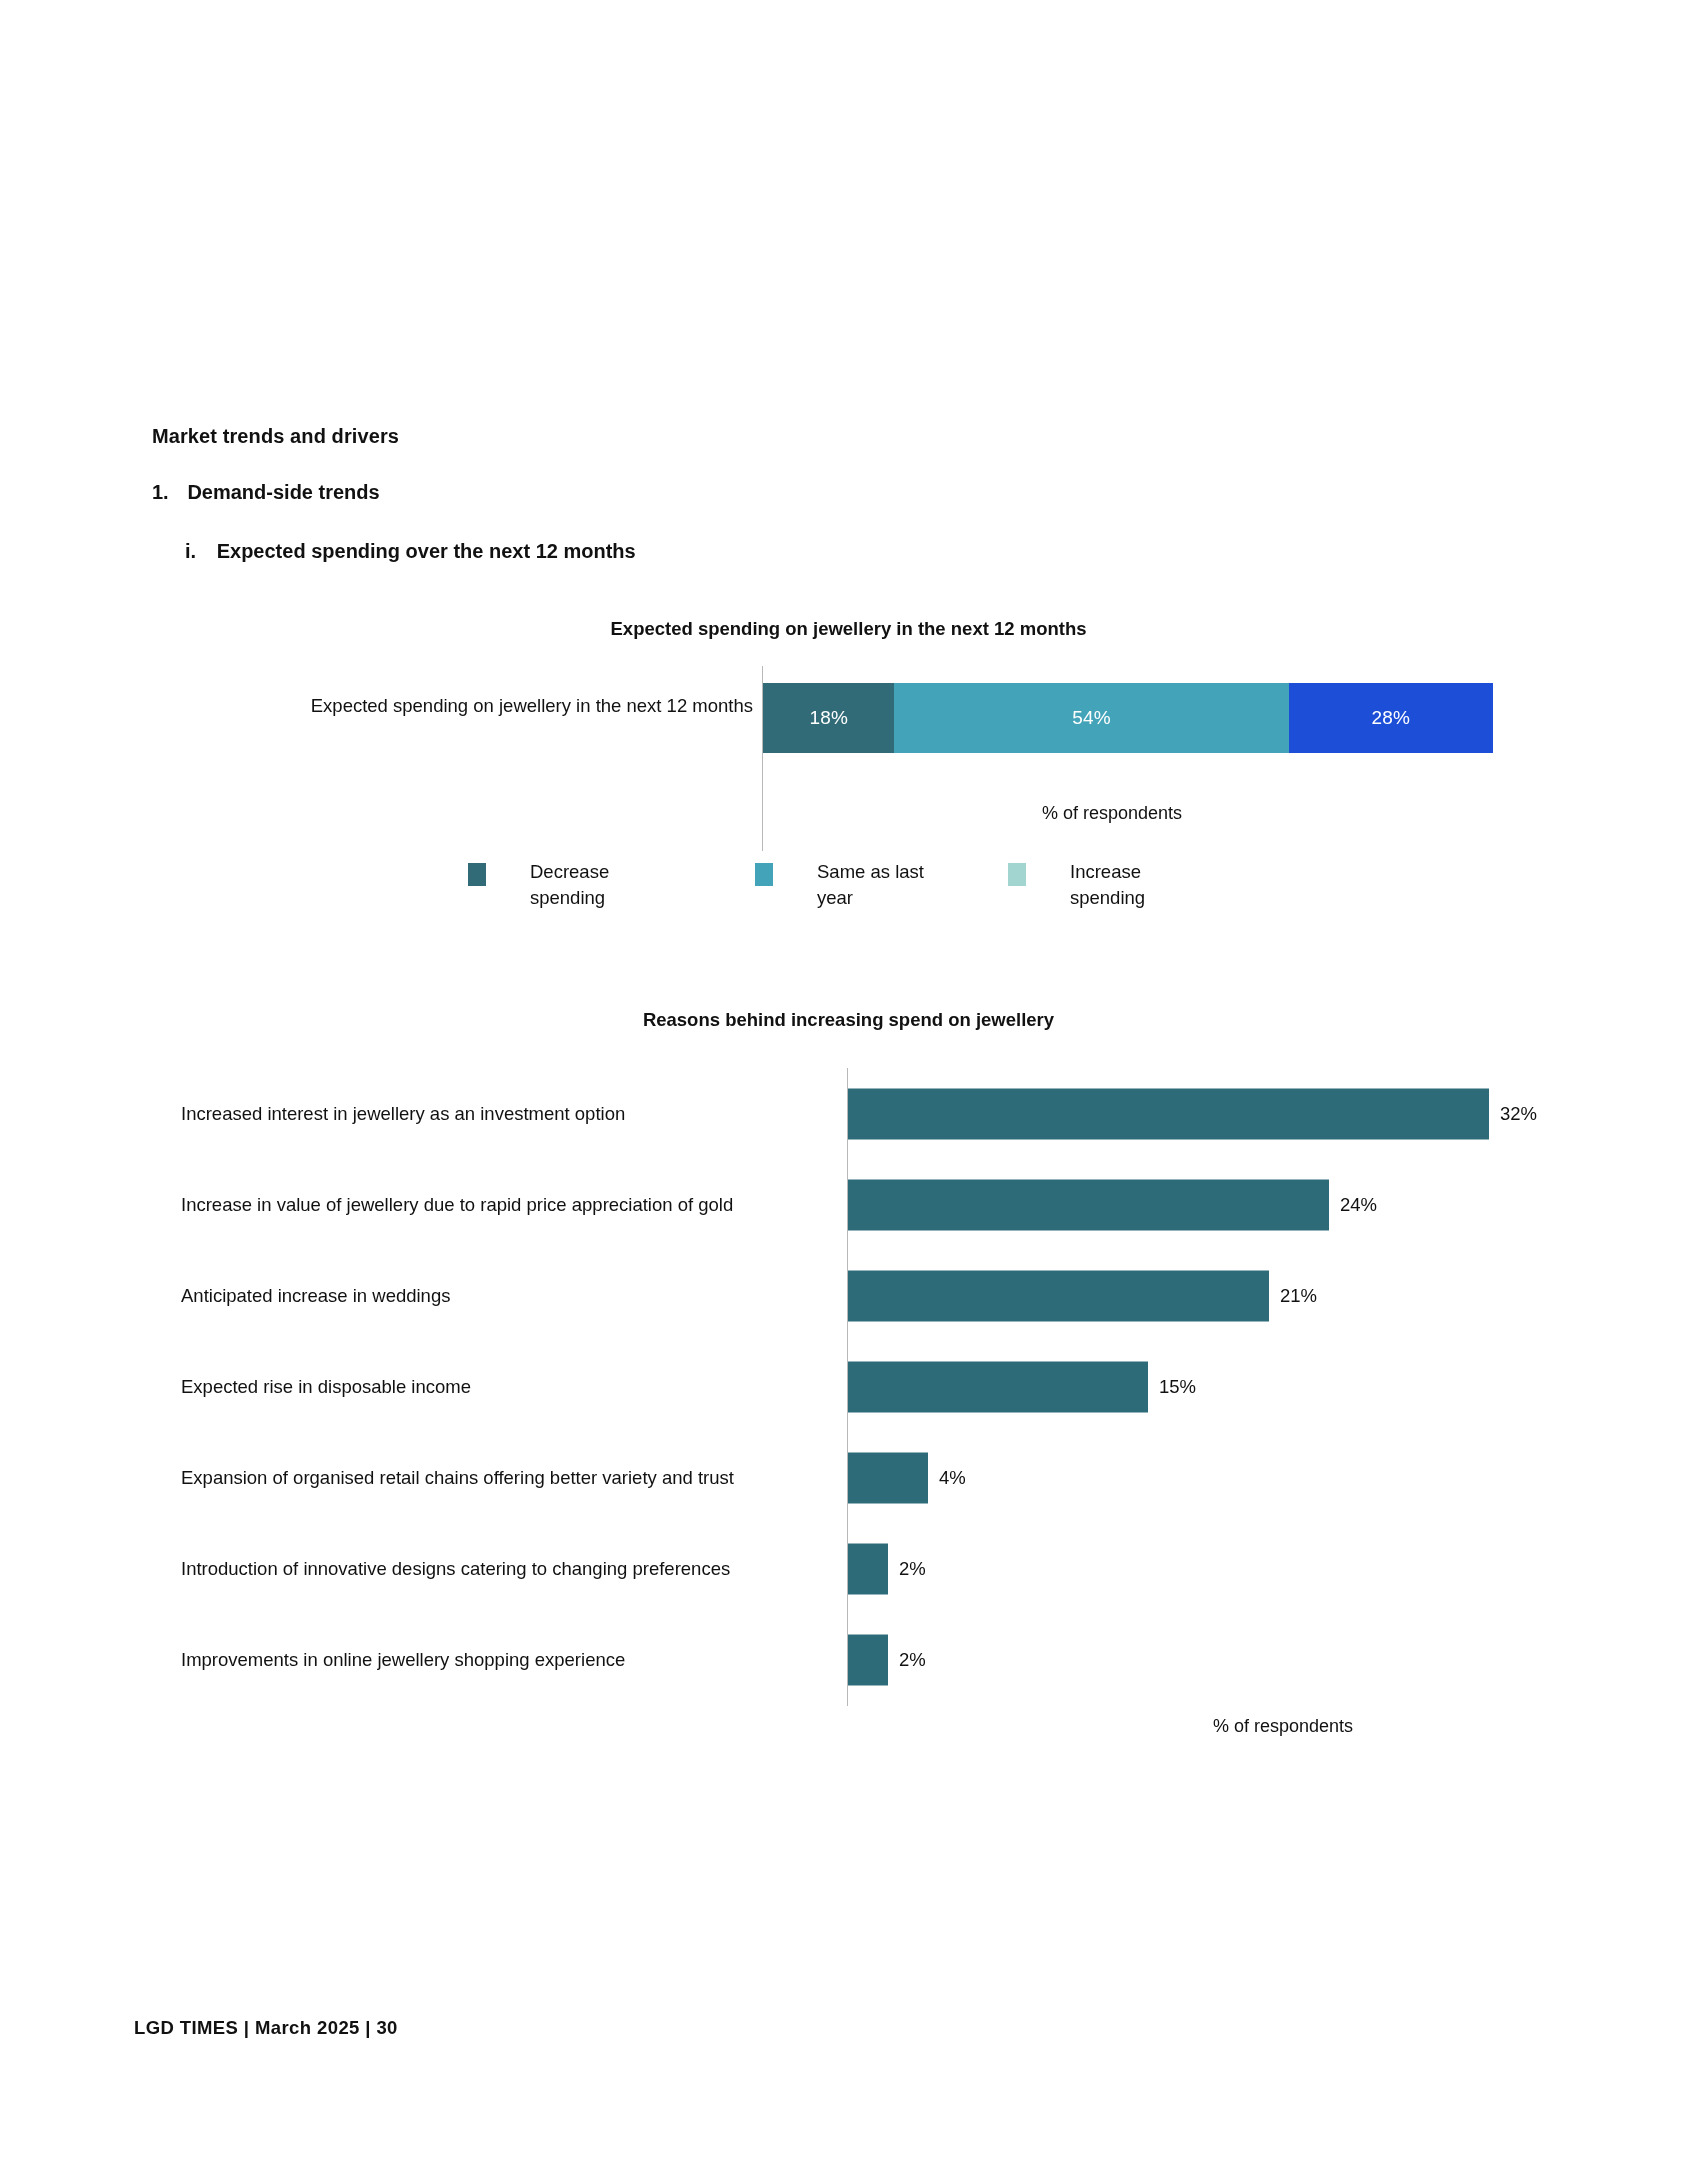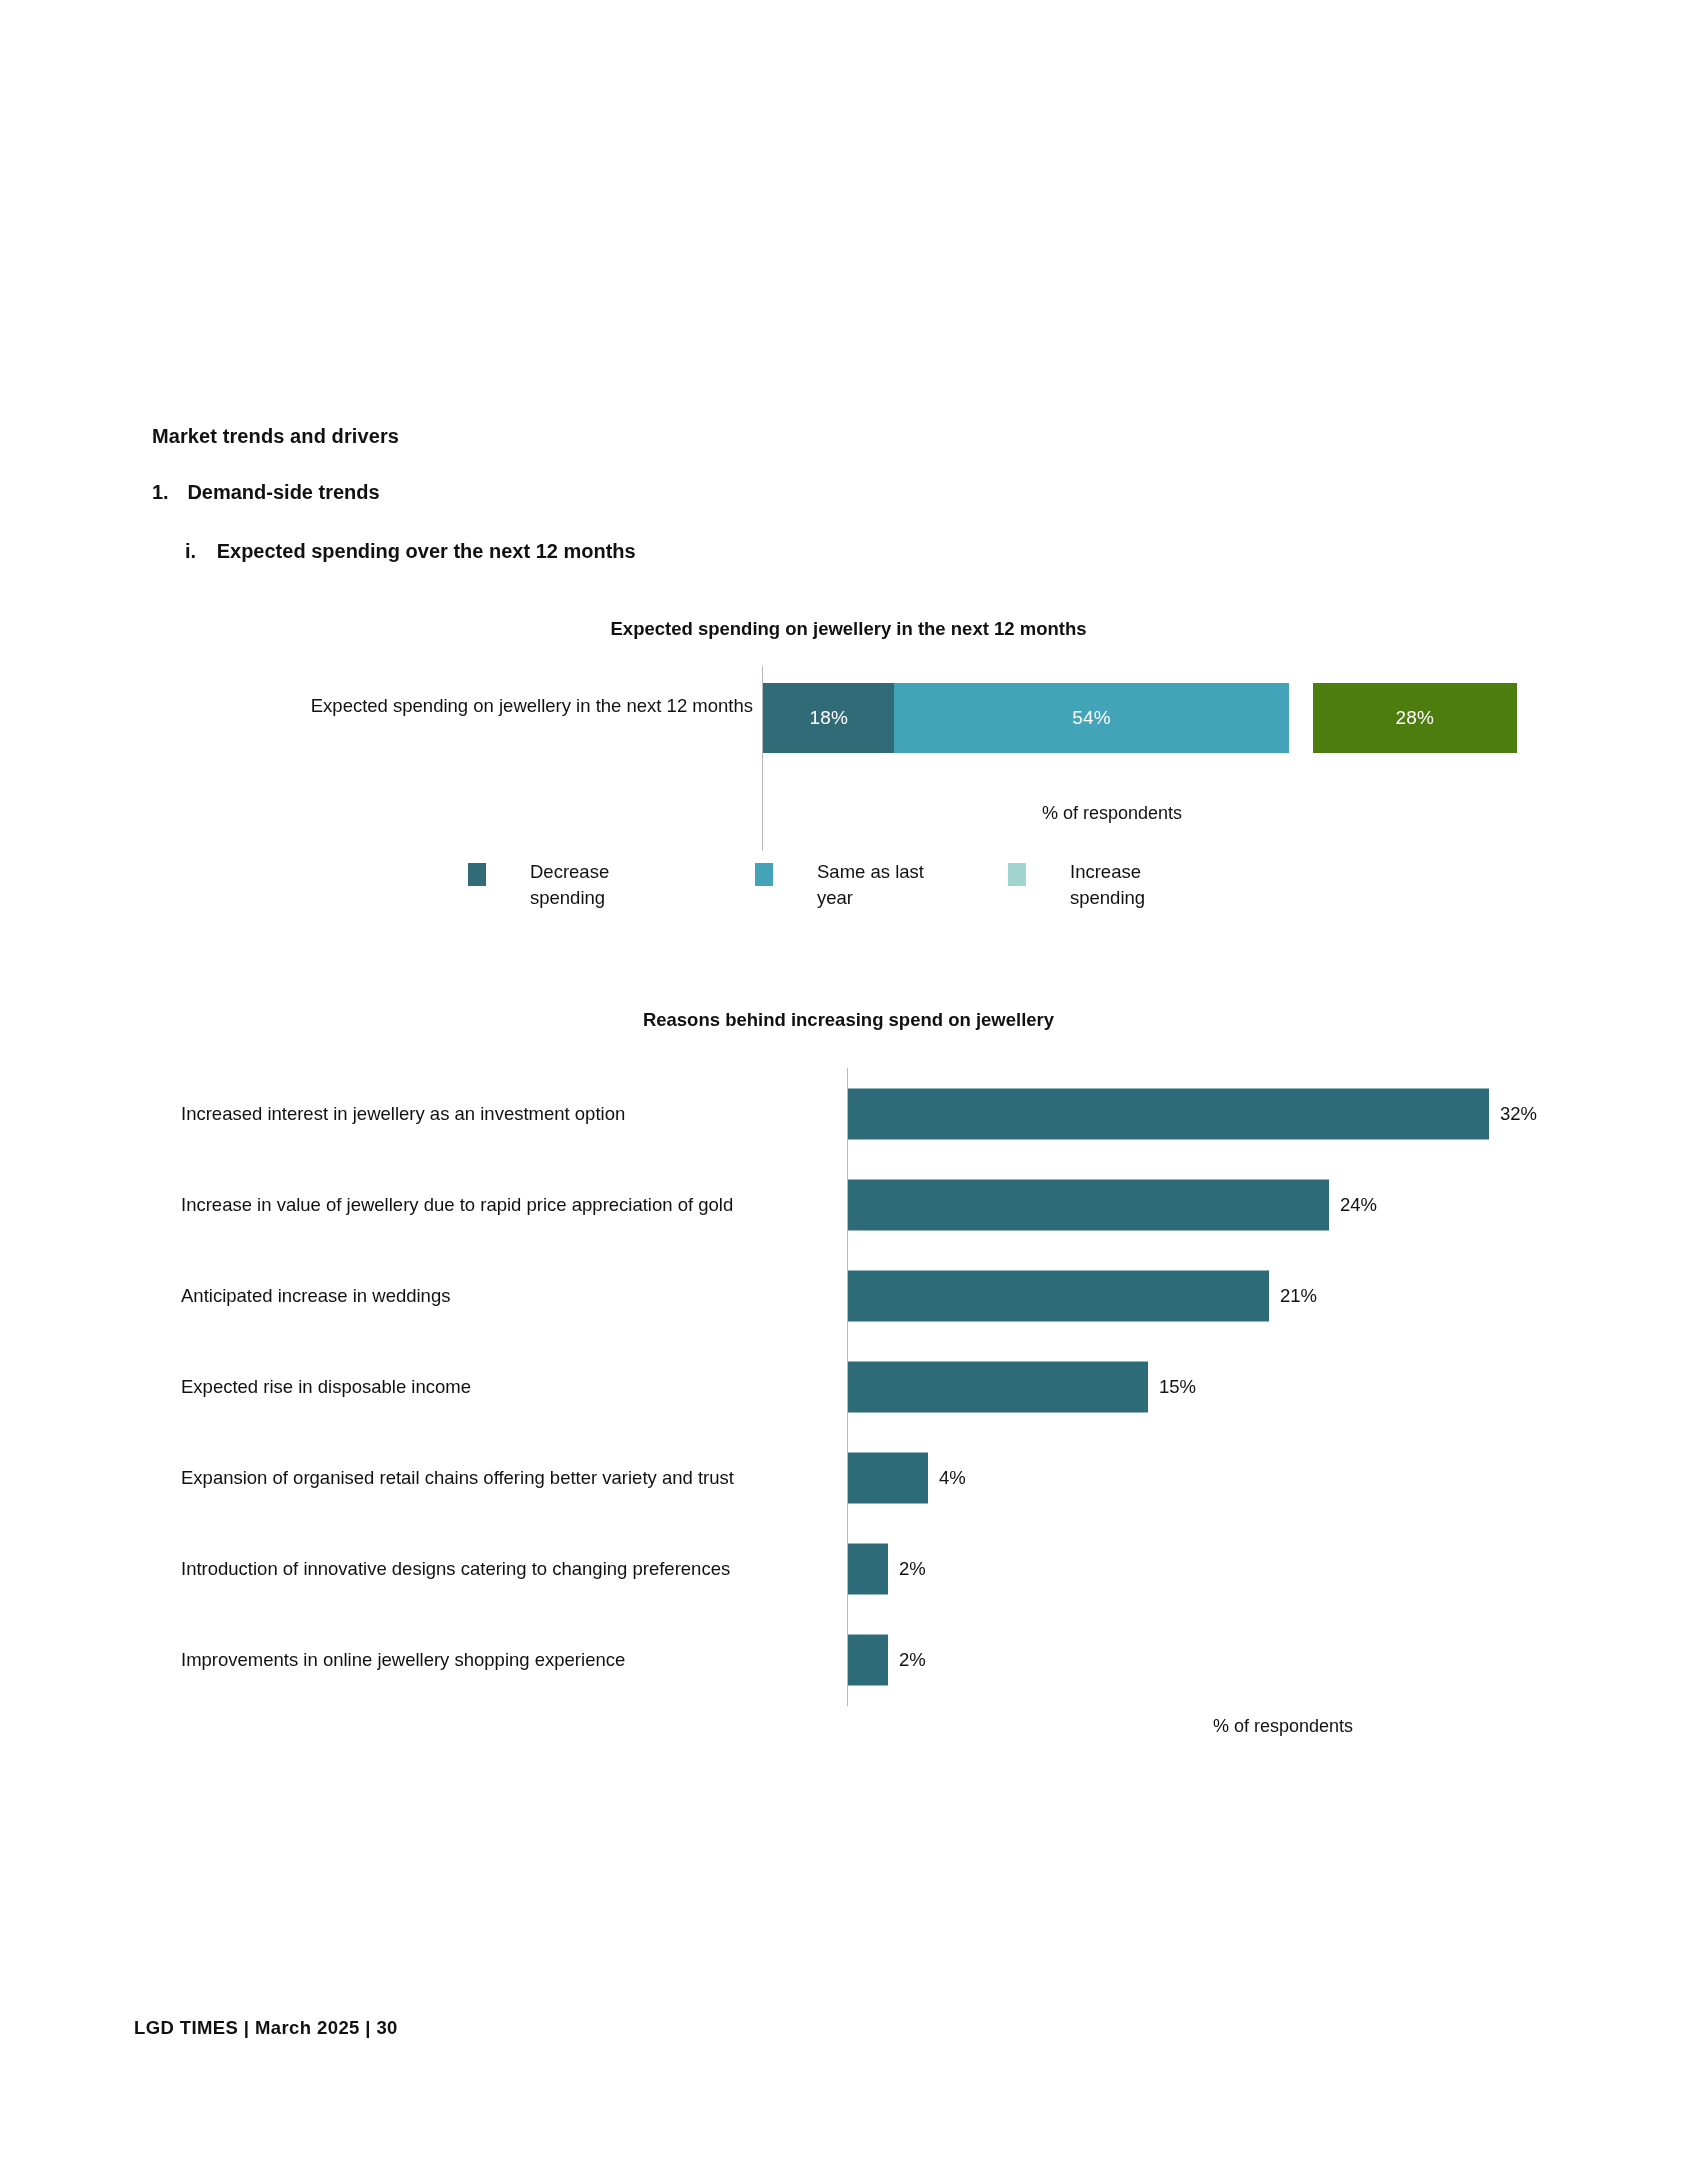--- a/index.html
+++ b/index.html
@@ -196,21 +196,21 @@
 
     <div class="c1-catlabel">Expected spending on jewellery in the next 12 months</div>
 
     <div class="stack" id="c1-stack">
         <div class="seg" style="flex: 0 0 18%; background: rgb(49, 107, 119);">
           <span>18%</span>
         </div>
         <div class="seg" style="flex: 0 0 54%; background: rgb(67, 163, 184);">
           <span>54%</span>
         </div>
-        <div class="seg" style="flex: 0 0 28%; background: #4d7c0f; margin-left: 24px;">
+        <div class="seg" style="flex: 0 0 28%; background: #1d4ed8;">
           <span>28%</span>
         </div>
       </div>
 
     <div class="axis-caption c1-xcap">% of respondents</div>
 
     <div class="legend" id="c1-legend">
         <div class="legend-item">
           <span class="swatch" style="background: rgb(49, 107, 119);"></span>
           <span class="legend-label">Decrease spending</span>

